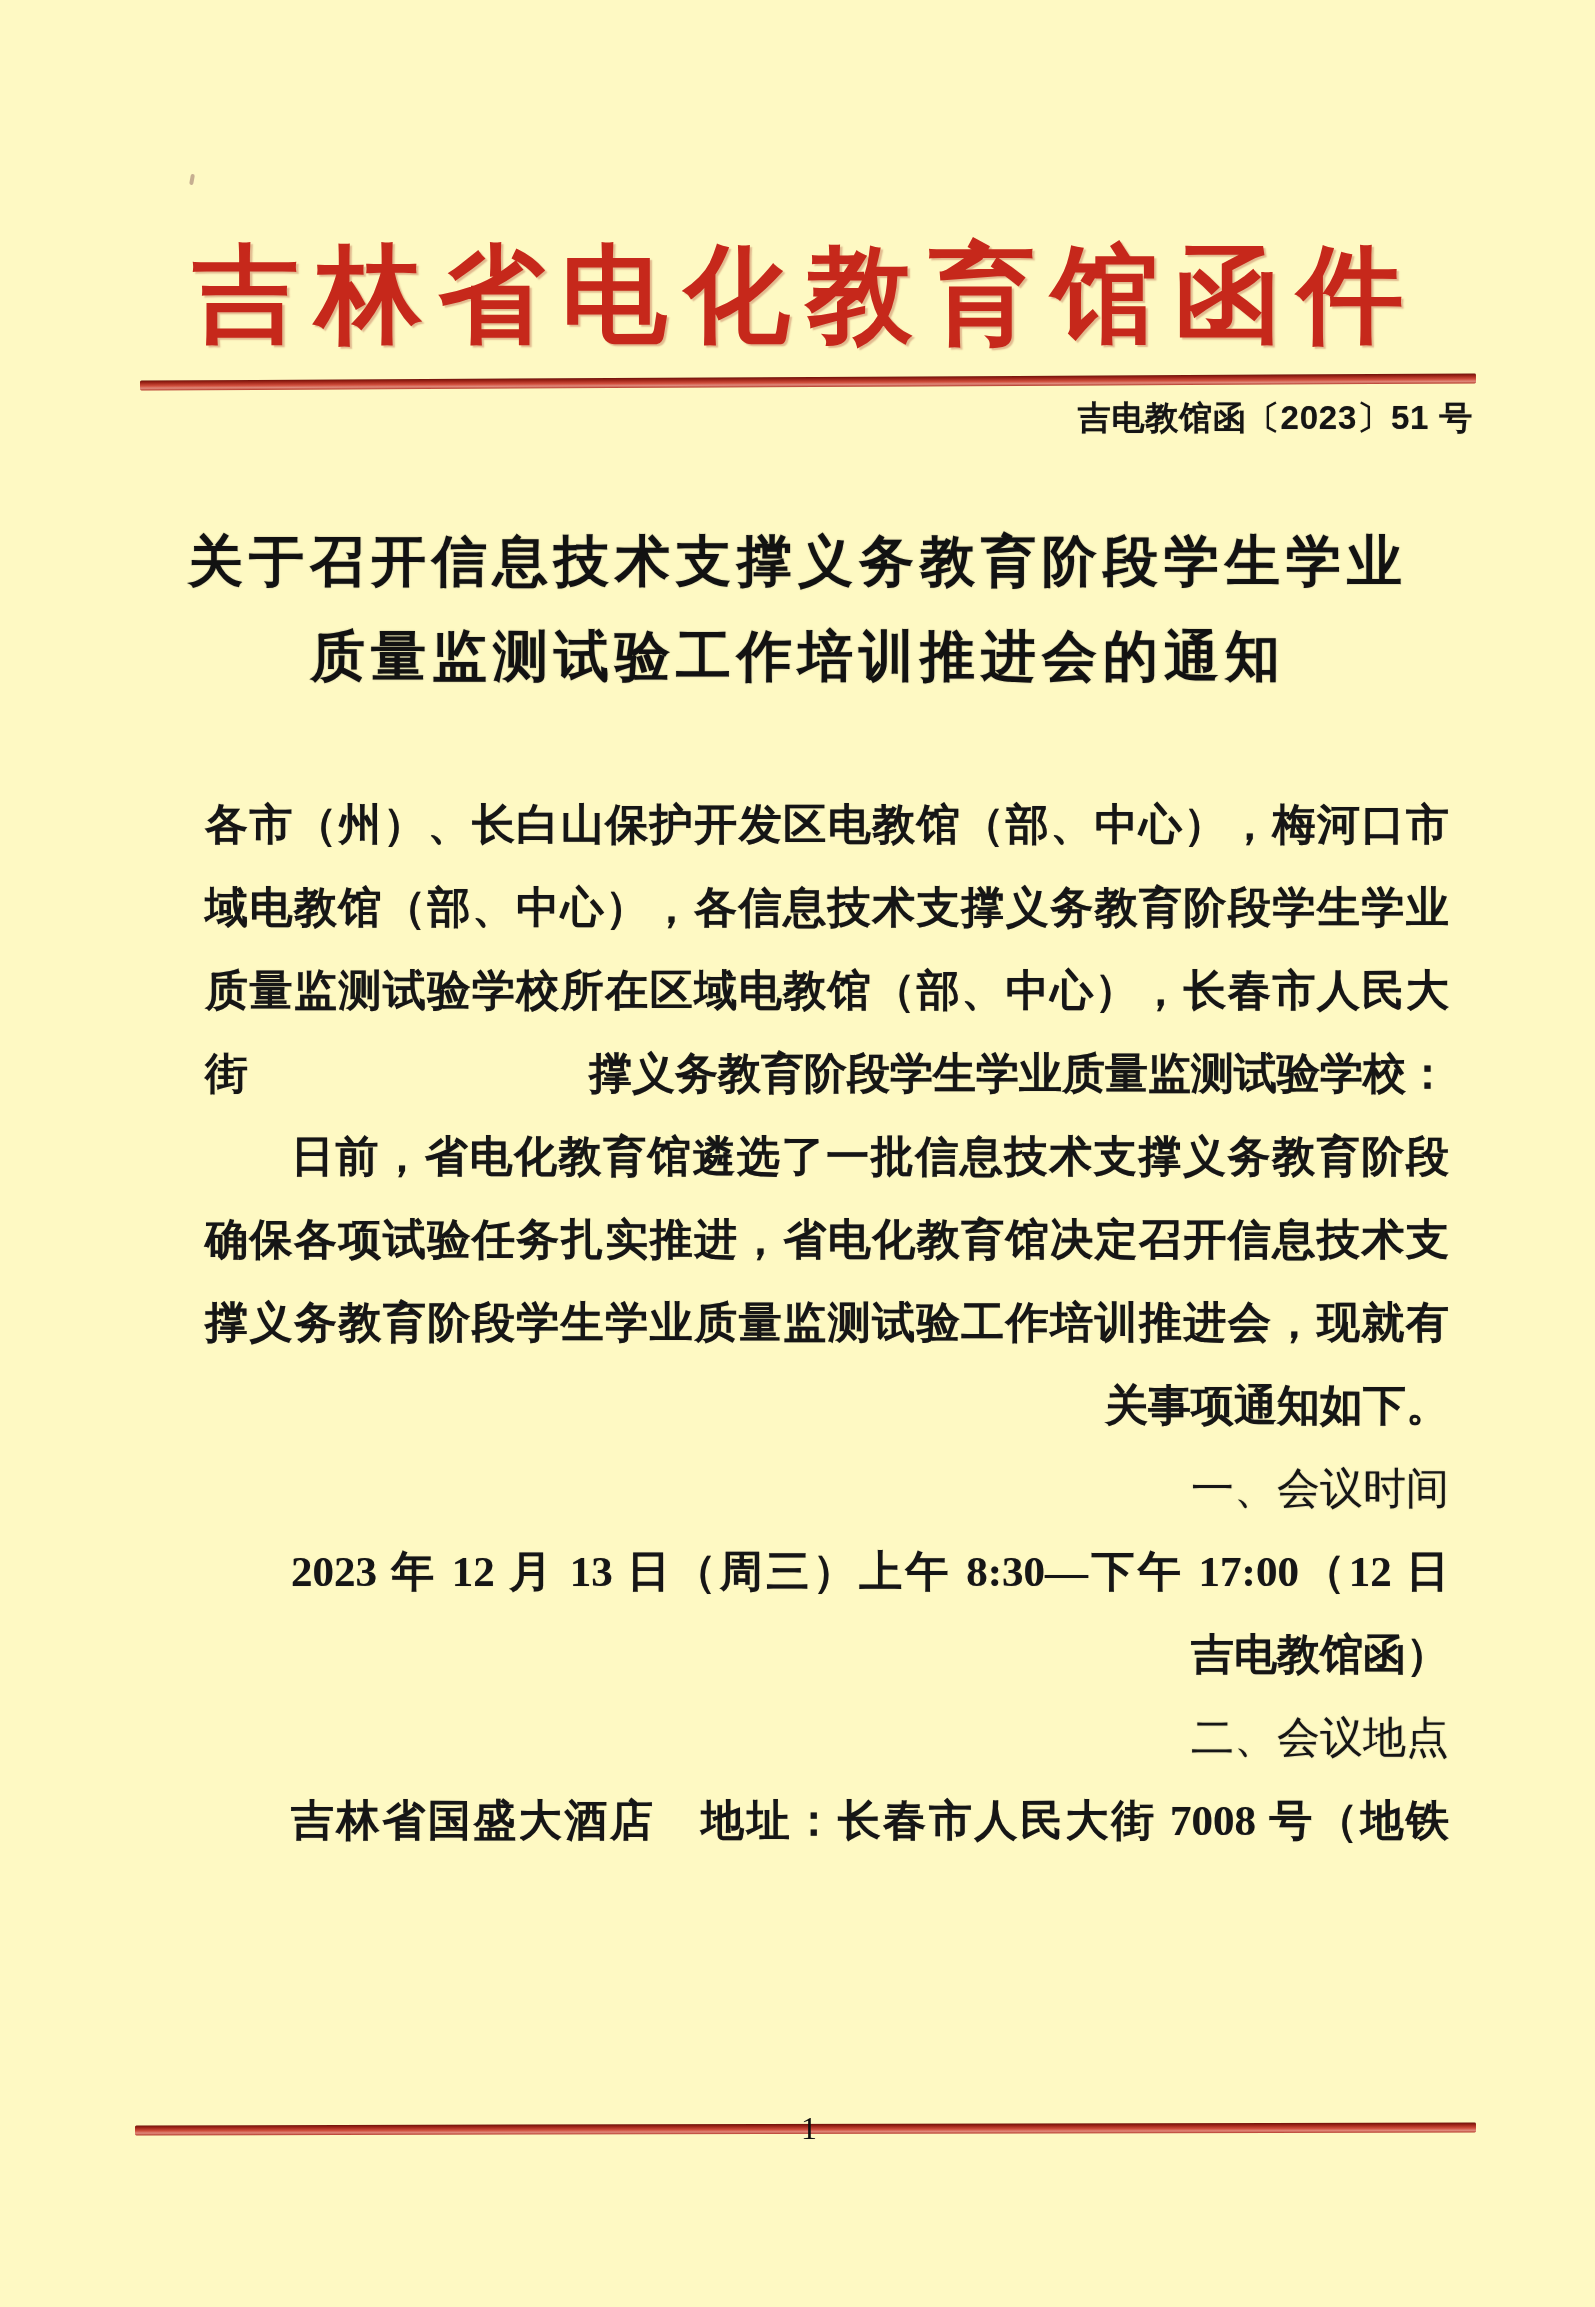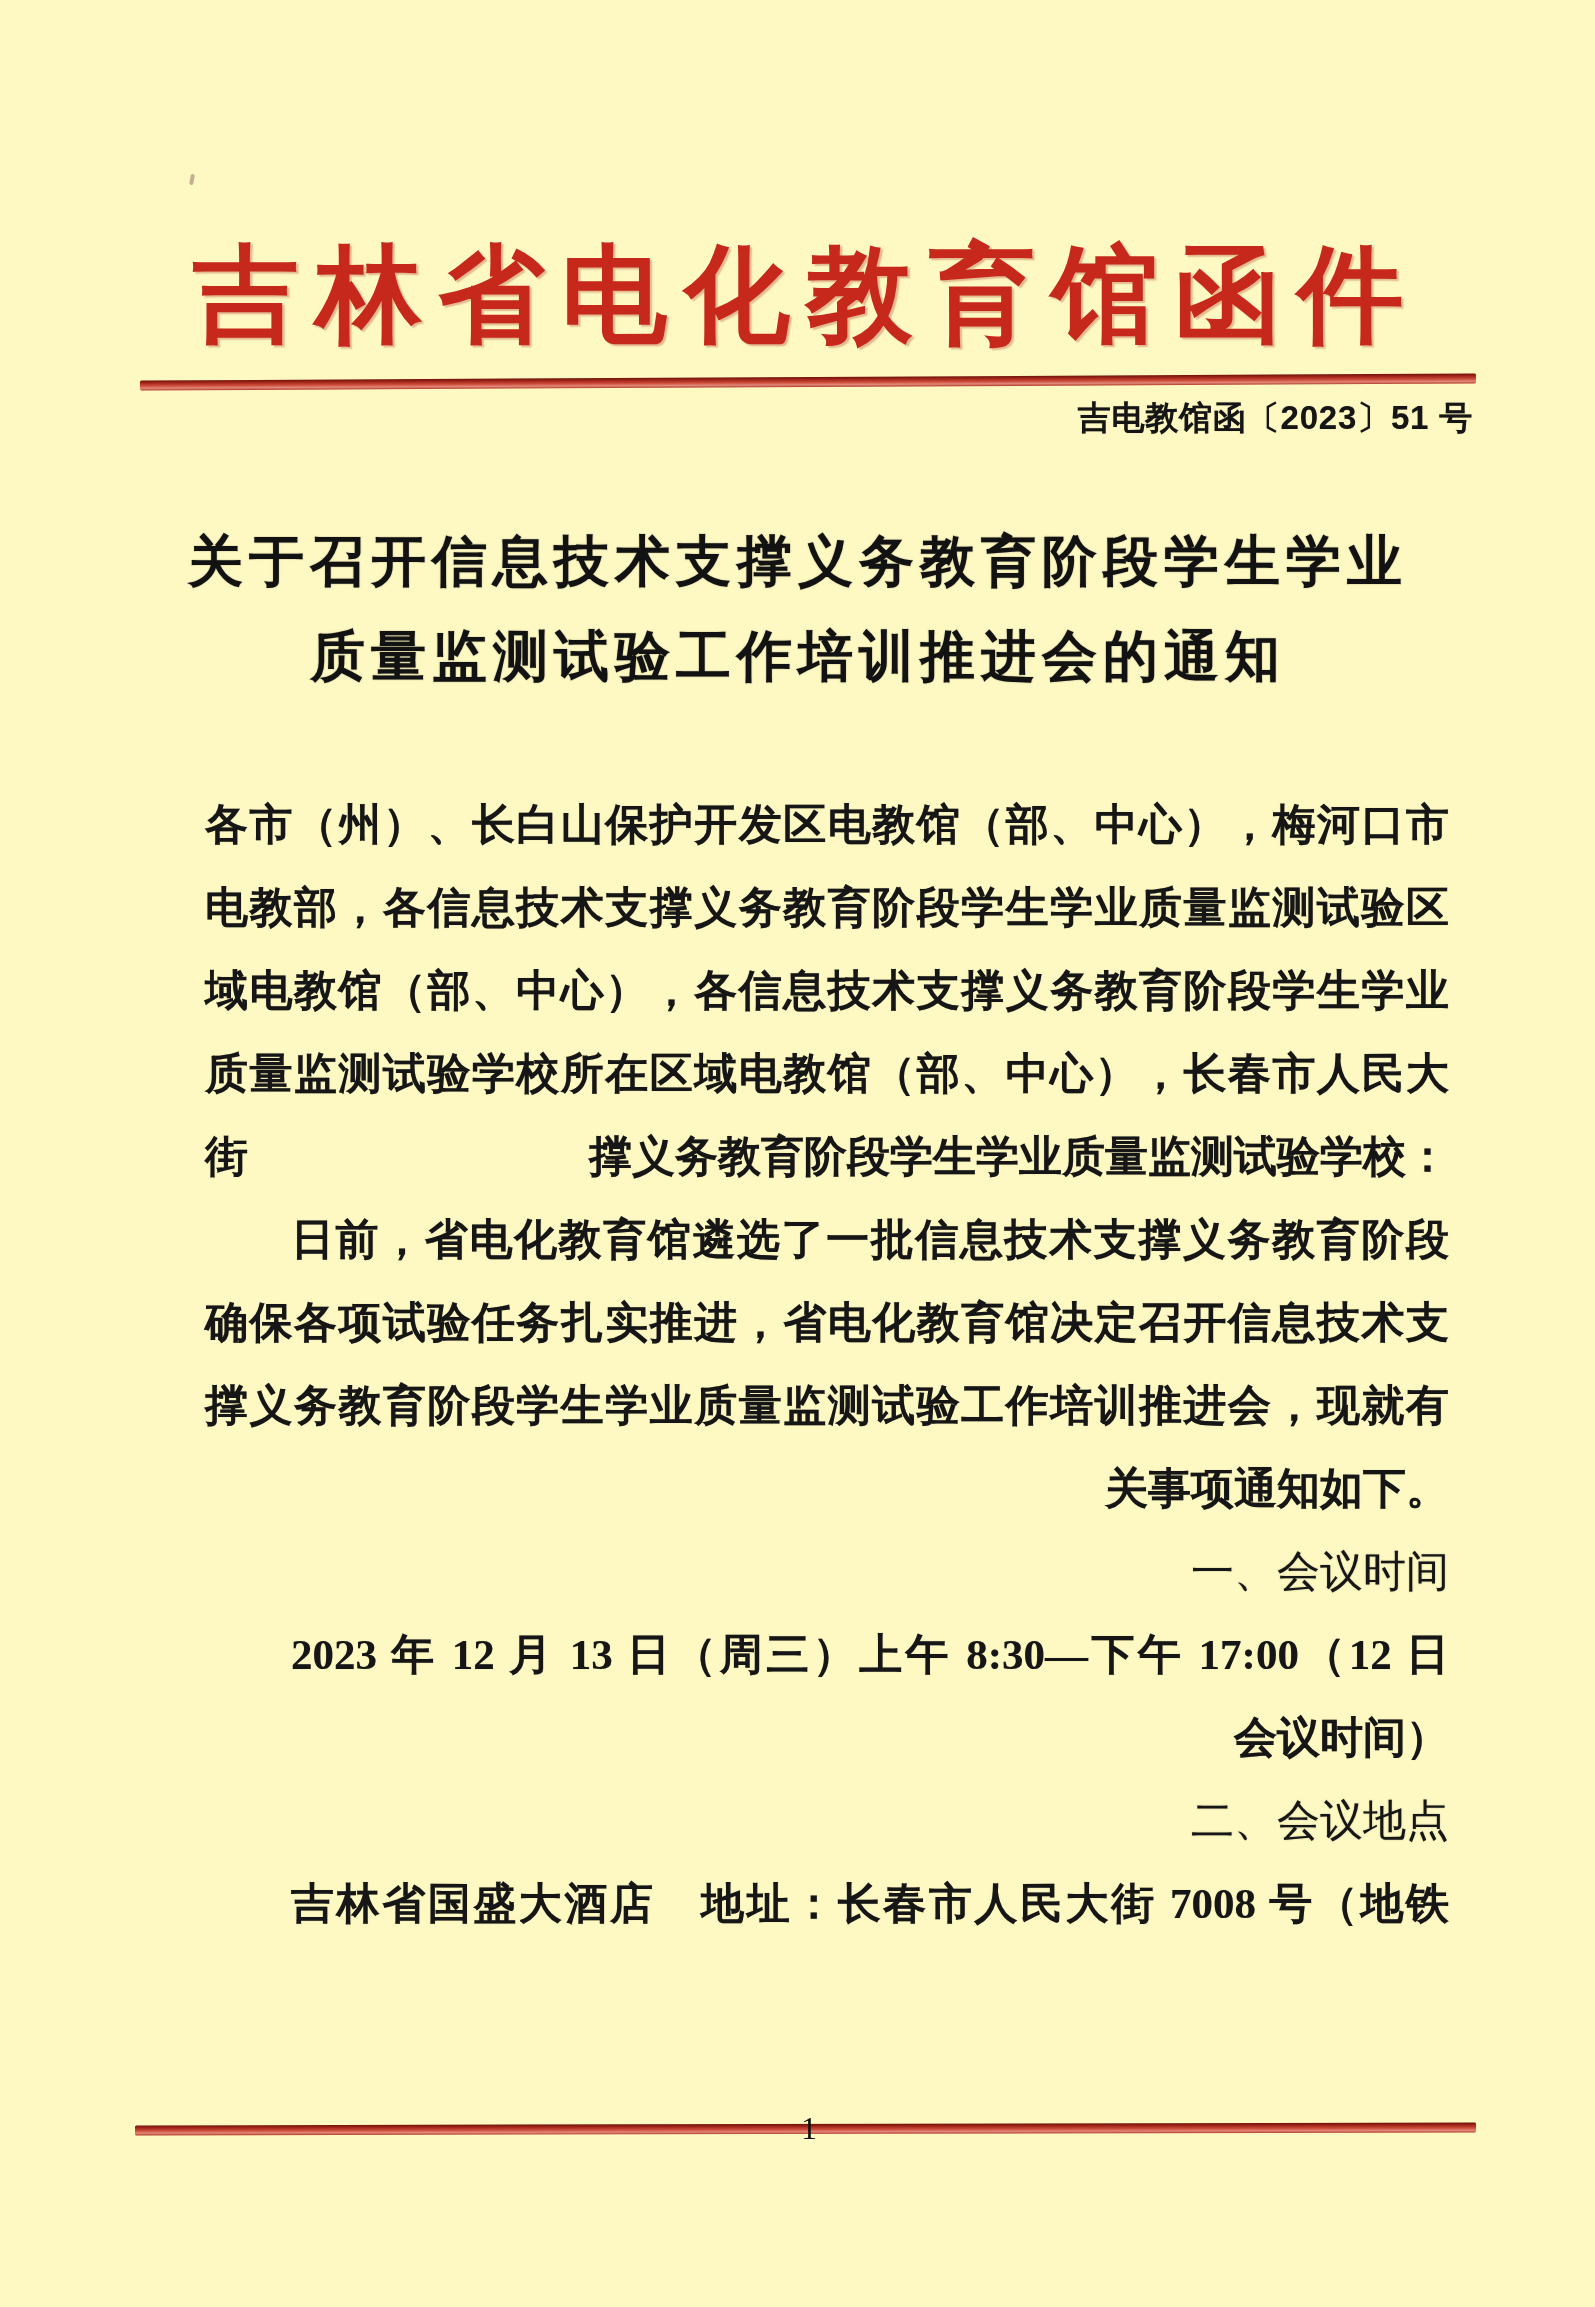--- a/index.html
+++ b/index.html
@@ -76,31 +76,30 @@
 
   <div class="doc-number">吉电教馆函〔2023〕51 号</div>
 
   <div class="doc-title">
     <div>关于召开信息技术支撑义务教育阶段学生学业</div>
     <div>质量监测试验工作培训推进会的通知</div>
   </div>
 
   <div class="body-block">
       <div class="line fill">各市（州）、长白山保护开发区电教馆（部、中心），梅河口市</div>
-      <div class="line fill">电教部，各信息技术支撑义务教育阶段学生学业质量监测试验区</div>
       <div class="line fill">域电教馆（部、中心），各信息技术支撑义务教育阶段学生学业</div>
       <div class="line fill">质量监测试验学校所在区域电教馆（部、中心），长春市人民大街</div>
       <div class="line">撑义务教育阶段学生学业质量监测试验学校：</div>
       <div class="line fill indent">日前，省电化教育馆遴选了一批信息技术支撑义务教育阶段</div>
       <div class="line fill">确保各项试验任务扎实推进，省电化教育馆决定召开信息技术支</div>
       <div class="line fill">撑义务教育阶段学生学业质量监测试验工作培训推进会，现就有</div>
       <div class="line">关事项通知如下。</div>
       <div class="line indent bold">一、会议时间</div>
       <div class="line fill indent">2023 年 12 月 13 日（周三）上午 8:30—下午 17:00（12 日</div>
-      <div class="line">会议时间）</div>
+      <div class="line">吉电教馆函）</div>
       <div class="line indent bold">二、会议地点</div>
       <div class="line fill indent">吉林省国盛大酒店　地址：长春市人民大街 7008 号（地铁</div>
     </div>
 
   <div class="rule rule-bottom"></div>
 
   <div class="page-number">1</div>
 </div>
 
 

